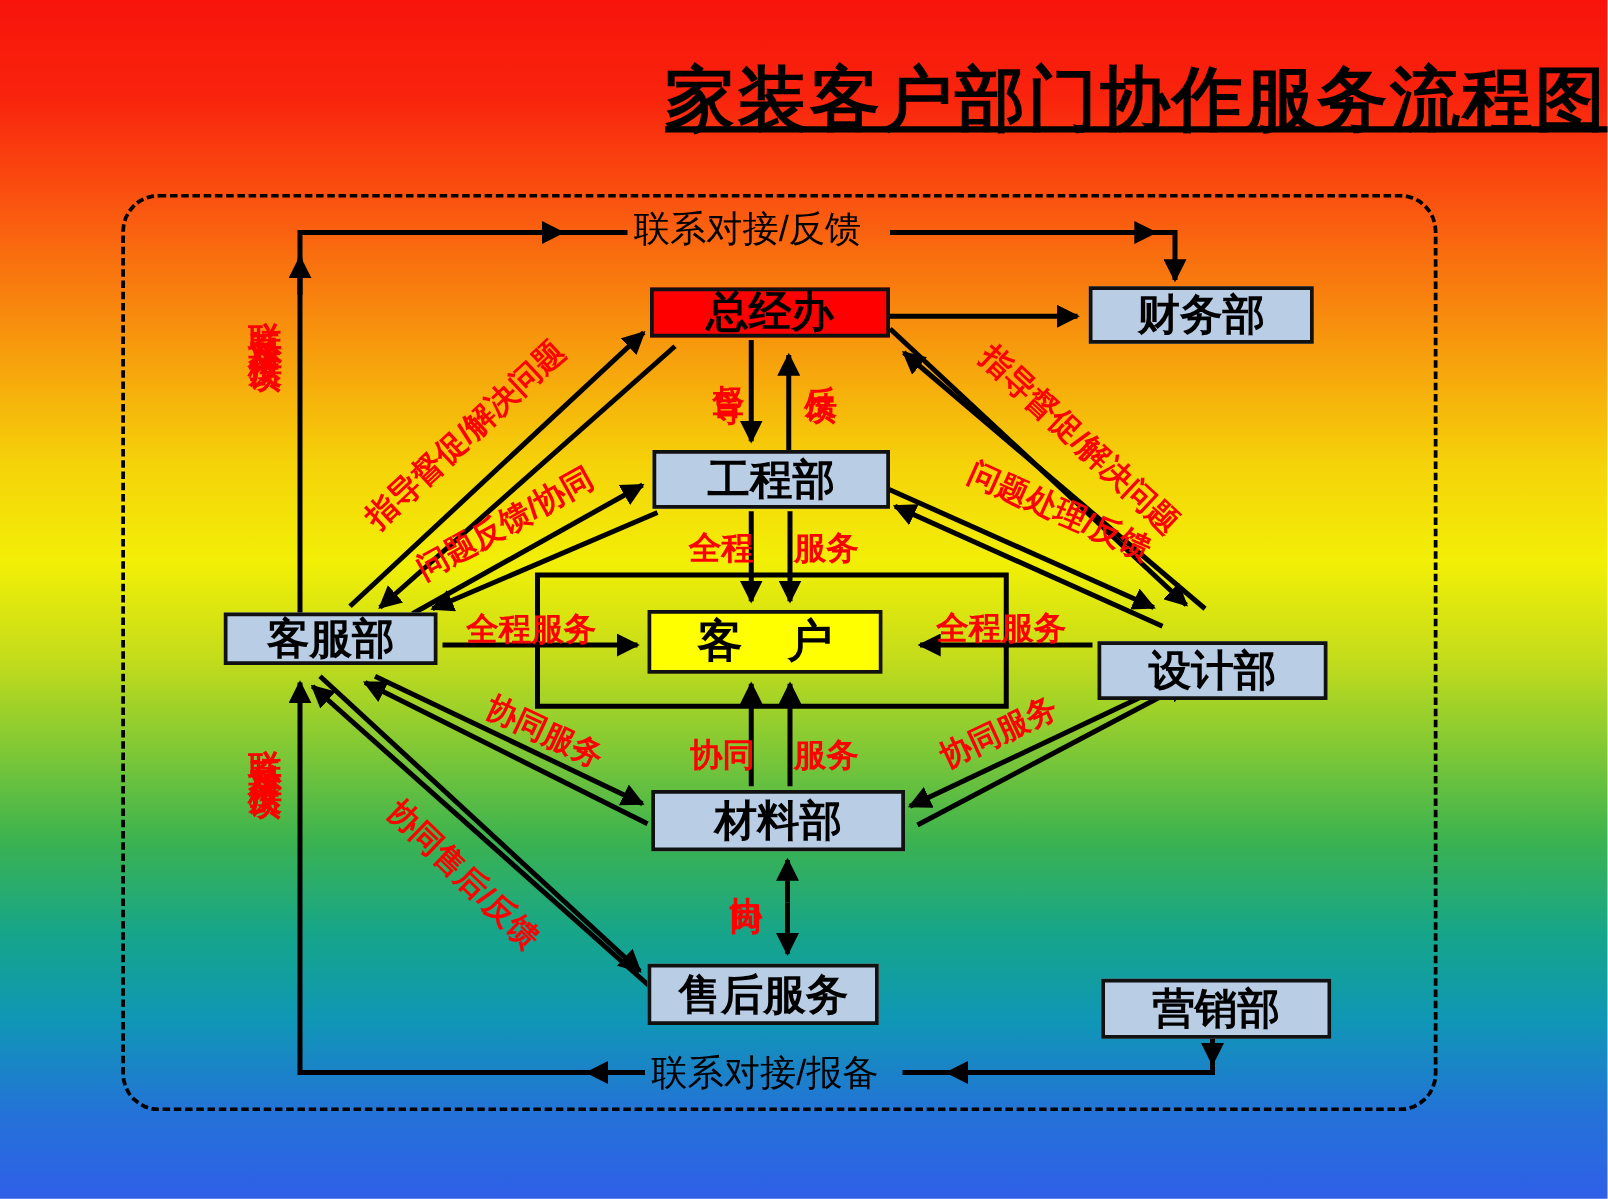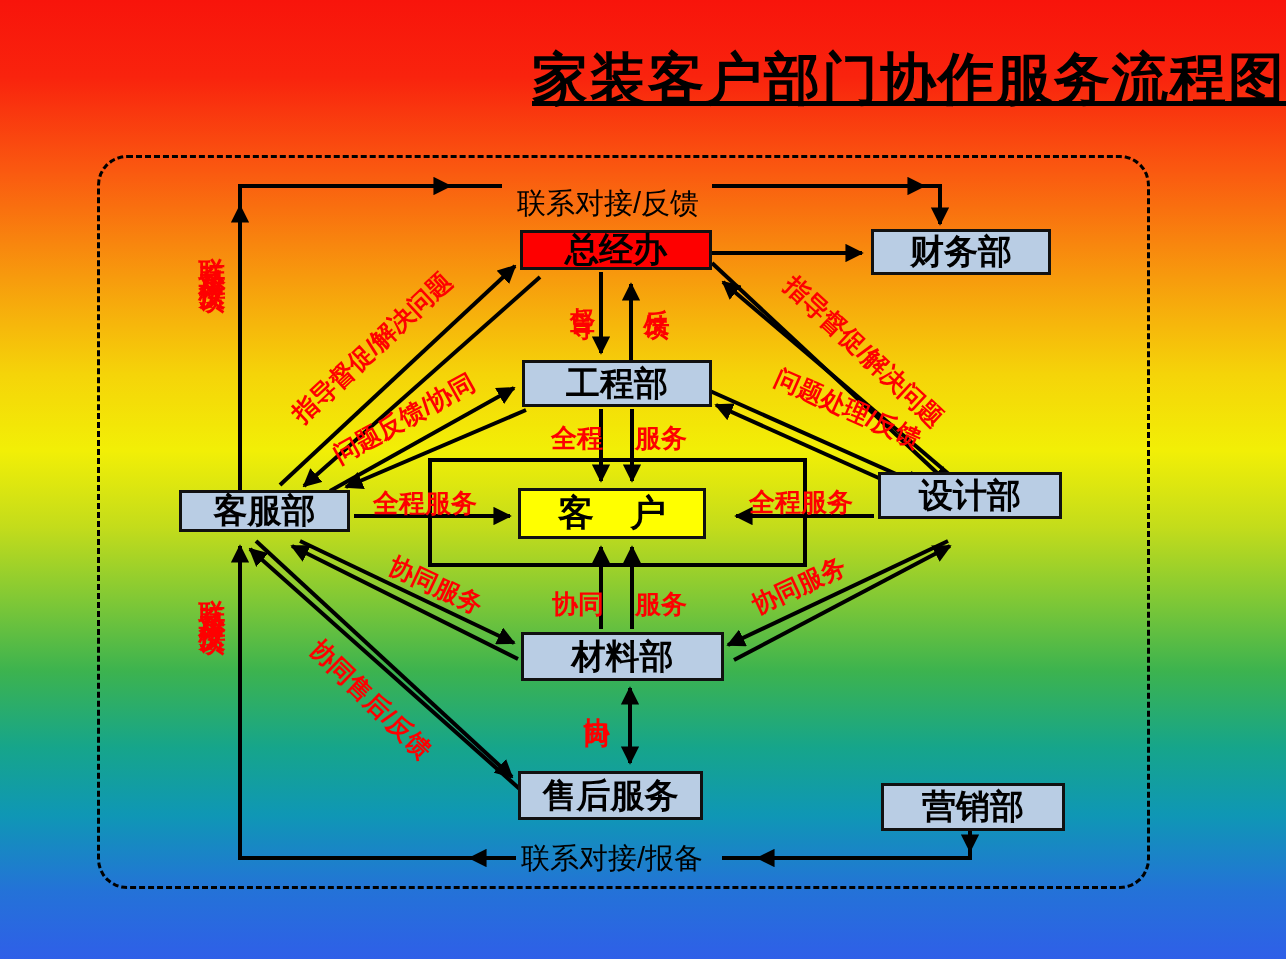--- a/index.html
+++ b/index.html
@@ -23,30 +23,30 @@
   .node{
     position:absolute;display:flex;align-items:center;justify-content:center;
     background:#b9cde4;border:3px solid #111;box-sizing:border-box;
     font-weight:bold;font-size:34px;color:#000;z-index:3;white-space:nowrap;
   }
   .n-zjb {left:520px;top:230px;width:192px;height:40px;background:#fe0000;}
   .n-cwb {left:871px;top:229px;width:180px;height:46px;}
   .n-gcb {left:522px;top:360px;width:190px;height:47px;}
   .n-kfb {left:179px;top:490px;width:171px;height:42px;font-family:Liberation Mono, monospace;}
   .n-kh  {left:518px;top:488px;width:188px;height:51px;background:#ffff00;font-size:36px;}
-  .n-sjb {left:878px;top:472px;width:184px;height:47px;}
+  .n-sjb {left:878px;top:513px;width:184px;height:47px;}
   .n-clb {left:521px;top:632px;width:203px;height:49px;}
   .n-shfw{left:518px;top:771px;width:185px;height:49px;}
   .n-yxb {left:881px;top:771px;width:184px;height:48px;margin-top:12px;}
   .lbl{position:absolute;z-index:3;white-space:nowrap;}
   .red{color:#fe0000;font-weight:bold;font-size:26px;}
   .blk{color:#000;font-size:29px;}
   .vert{writing-mode:vertical-rl;text-orientation:upright;letter-spacing:6px;}
   .rot{text-align:center;transform-origin:center center;font-size:25px;}
-  .l-top{left:507px;top:184px;margin-left:10px;}
+  .l-top{left:507px;top:164px;}
   .l-bottom{left:521px;top:839px;}
   .l-left-up{left:194px;top:236px;font-size:27px;}
   .l-left-low{left:194px;top:578px;font-size:27px;}
   .l-dudao{left:566px;top:287px;}
   .l-fankui{left:640px;top:287px;}
   .l-xietong-v{left:580px;top:697px;}
   .l-guide-left{left:247px;top:331px;width:250px;transform:rotate(-43deg);}
   .l-probfb{left:316px;top:402px;width:176px;transform:rotate(-29deg);}
   .l-guide-right{left:739px;top:335px;width:250px;transform:rotate(43deg);}
   .l-probhandle{left:760px;top:392px;width:176px;transform:rotate(24deg);}

